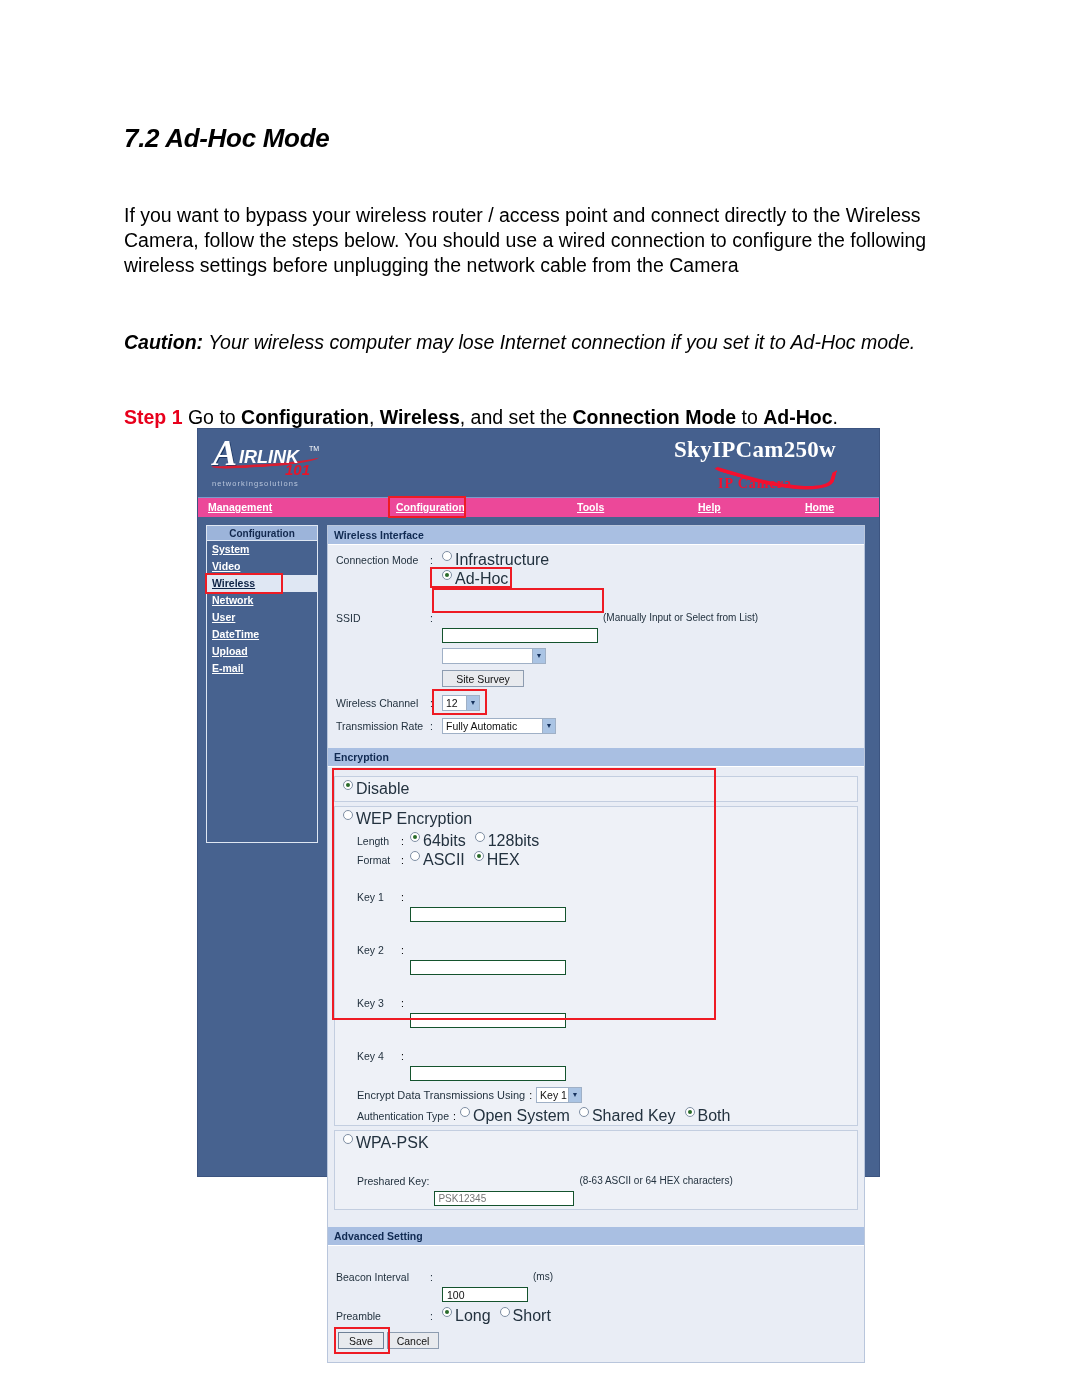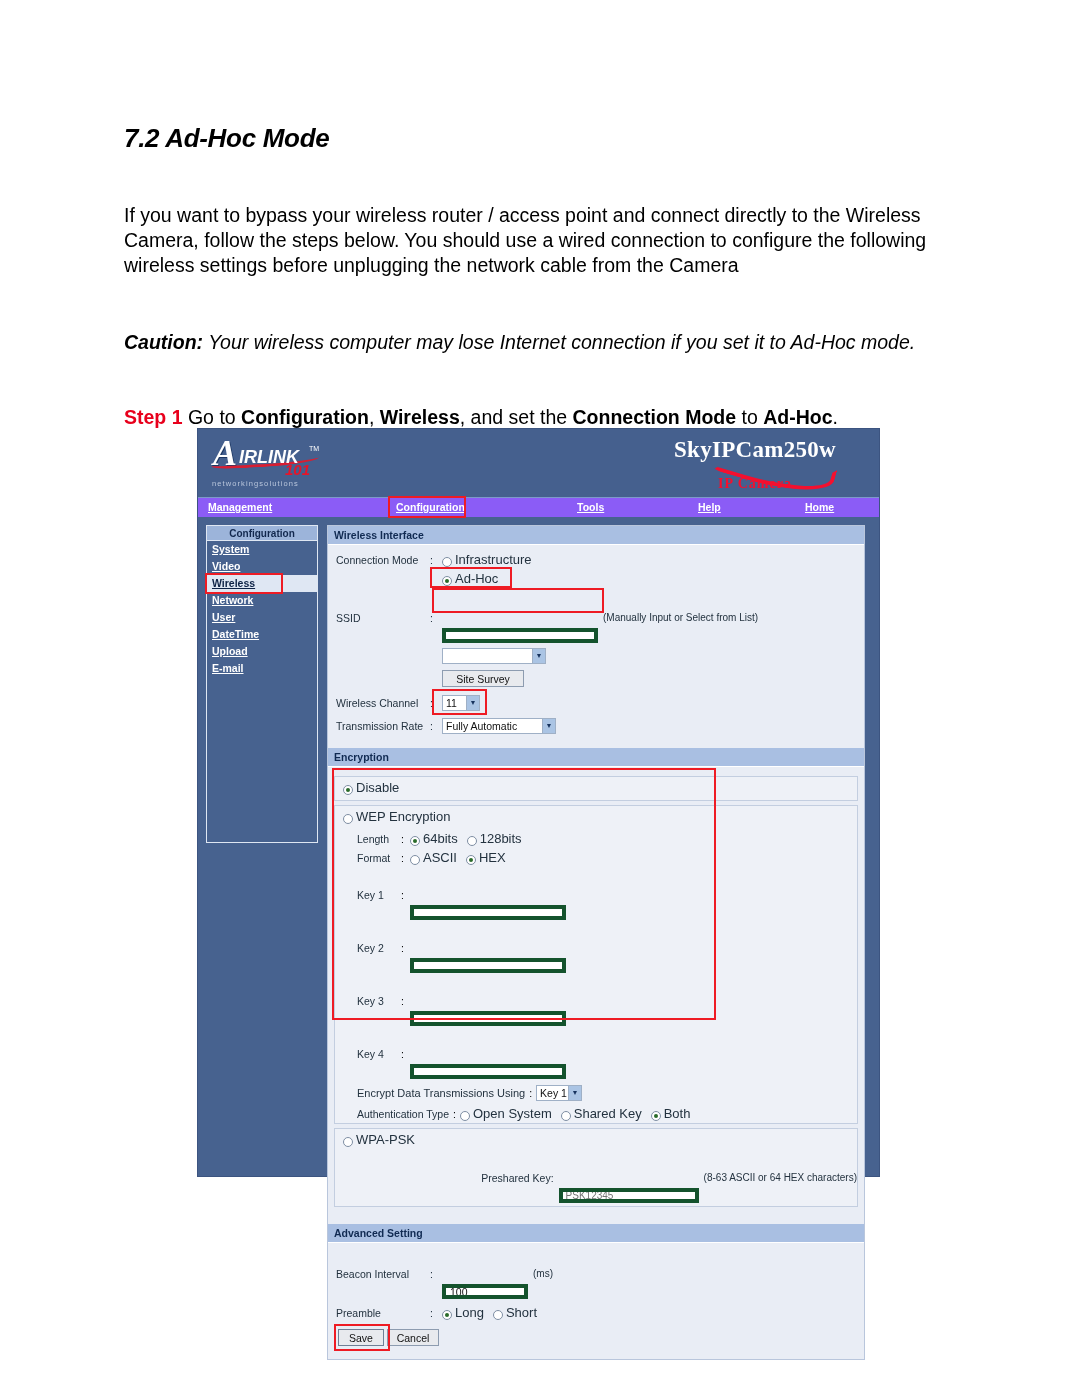--- a/index.html
+++ b/index.html
@@ -131,21 +131,21 @@
     border-right-color:#f3102f;
     border-radius:0 0 70% 10%;
     transform:rotate(16deg);
     z-index:1;
   }
 
   
   .shot-nav {
     position:relative;
     height:20px;
-    background:#8b5cf6;
+    background:#ec4899;
     border-top:1px solid #7c99c9;
     display:block;
   }
   .navitem {
     position:absolute;
     top:3px;
     font-size:10.5px;
     font-weight:bold;
     color:#ffffff;
     text-decoration:underline;
@@ -225,40 +225,40 @@
     font-size:10.5px;
     padding:3px 0 3px 6px;
     border-bottom:1px solid #ffffff;
   }
   .sec-body { padding:5px 0 5px 0; position:relative; }
 
   .row { display:flex; align-items:center; min-height:19px; padding-left:8px; }
   .lbl { width:94px; font-size:10.5px; color:#23323f; }
   .colon { width:12px; font-size:10.5px; color:#23323f; }
 
-  .rad { display:inline-flex; align-items:flex-end; font-size:13px; color:#23323f; margin-right:9px; white-space:nowrap; }
+  .rad { display:inline-flex; align-items:flex-start; font-size:16px; color:#23323f; margin-right:9px; white-space:nowrap; }
   .radio {
     width:10px; height:10px; border-radius:50%;
     border:1px solid #7e8ea3;
     background:#ffffff;
     margin-right:3px;
     display:inline-block;
     position:relative;
     flex:0 0 auto;
   }
   .radio.on::after {
     content:"";
     position:absolute; left:2px; top:2px;
     width:4px; height:4px; border-radius:50%;
     background:#2a6b2a;
   }
 
   .tbox {
     background:#ffffff;
-    border:4px solid #14532d;
+    border:1px solid #14532d;
     height:15px;
     margin-top:36px;
   }
   .tbox.ssid { width:156px; }
   .tbox.key  { width:156px; }
   .tbox.psk  { width:140px; color:#a8b2bf; font-size:10px; padding-left:3px; line-height:14px; }
   .tbox.beacon { width:86px; font-size:10.5px; padding-left:4px; line-height:14px; color:#111; }
 
   .selbox {
     background:#ffffff;
@@ -424,21 +424,21 @@
         <div class="row" style="margin-top:4px;">
           <span class="lbl"></span>
           <span class="colon"></span>
           <span class="btn btn-survey">Site Survey</span>
         </div>
 
         <div class="row" style="margin-top:5px; position:relative;">
           <span class="lbl">Wireless Channel</span>
           <span class="colon">:</span>
           <span class="selbox sel-chan">
-            <span>11</span>
+            <span>12</span>
             <span class="arrow">▼</span>
           </span>
           <span class="hl" style="left:104px; top:-4px; width:55px; height:26px;"></span>
         </div>
 
         <div class="row" style="margin-top:4px;">
           <span class="lbl">Transmission Rate</span>
           <span class="colon">:</span>
           <span class="selbox sel-rate">
             <span>Fully Automatic</span>
@@ -541,21 +541,21 @@
           </div>
         </div>
 
         <div class="enc-box">
           <div class="enc-row">
             <label class="rad">
               <span class="radio"></span>
               <span>WPA-PSK</span>
             </label>
           </div>
-          <div class="sub" style="padding-bottom:3px;justify-content:flex-end;">
+          <div class="sub" style="padding-bottom:3px;">
             <span style="font-size:10.5px;color:#23323f;margin-right:5px;">Preshared Key:</span>
             <input class="tbox psk" type="text" placeholder="PSK12345" style="">
             <span class="note">(8-63 ASCII or 64 HEX characters)</span>
           </div>
         </div>
 
         <span class="hl" style="left:4px; top:1px; width:384px; height:252px;"></span>
       </div>
 
       <div class="sec-head" style="margin-top:8px;">Advanced Setting</div>

